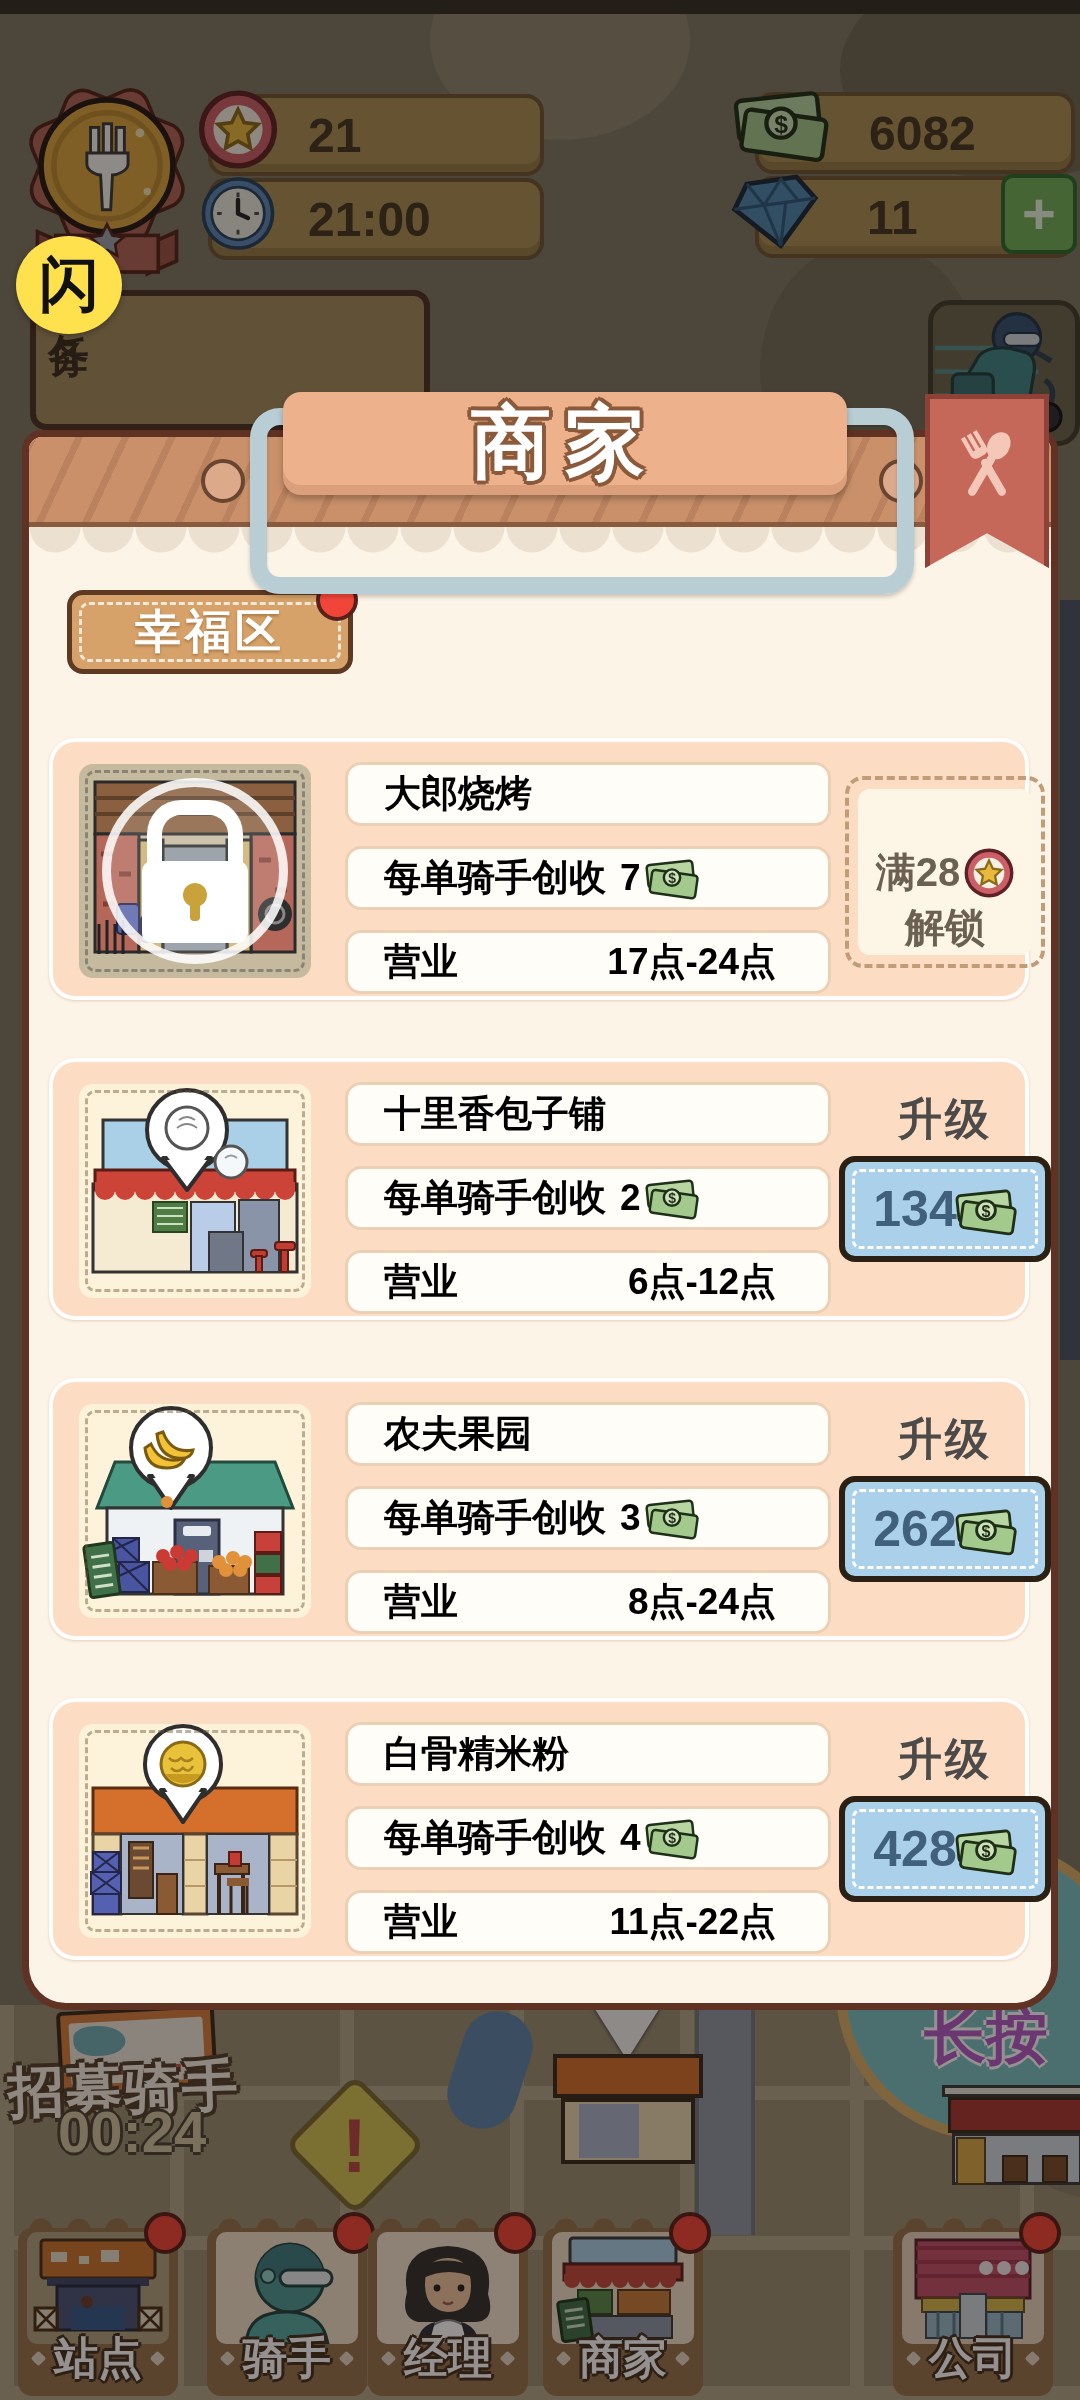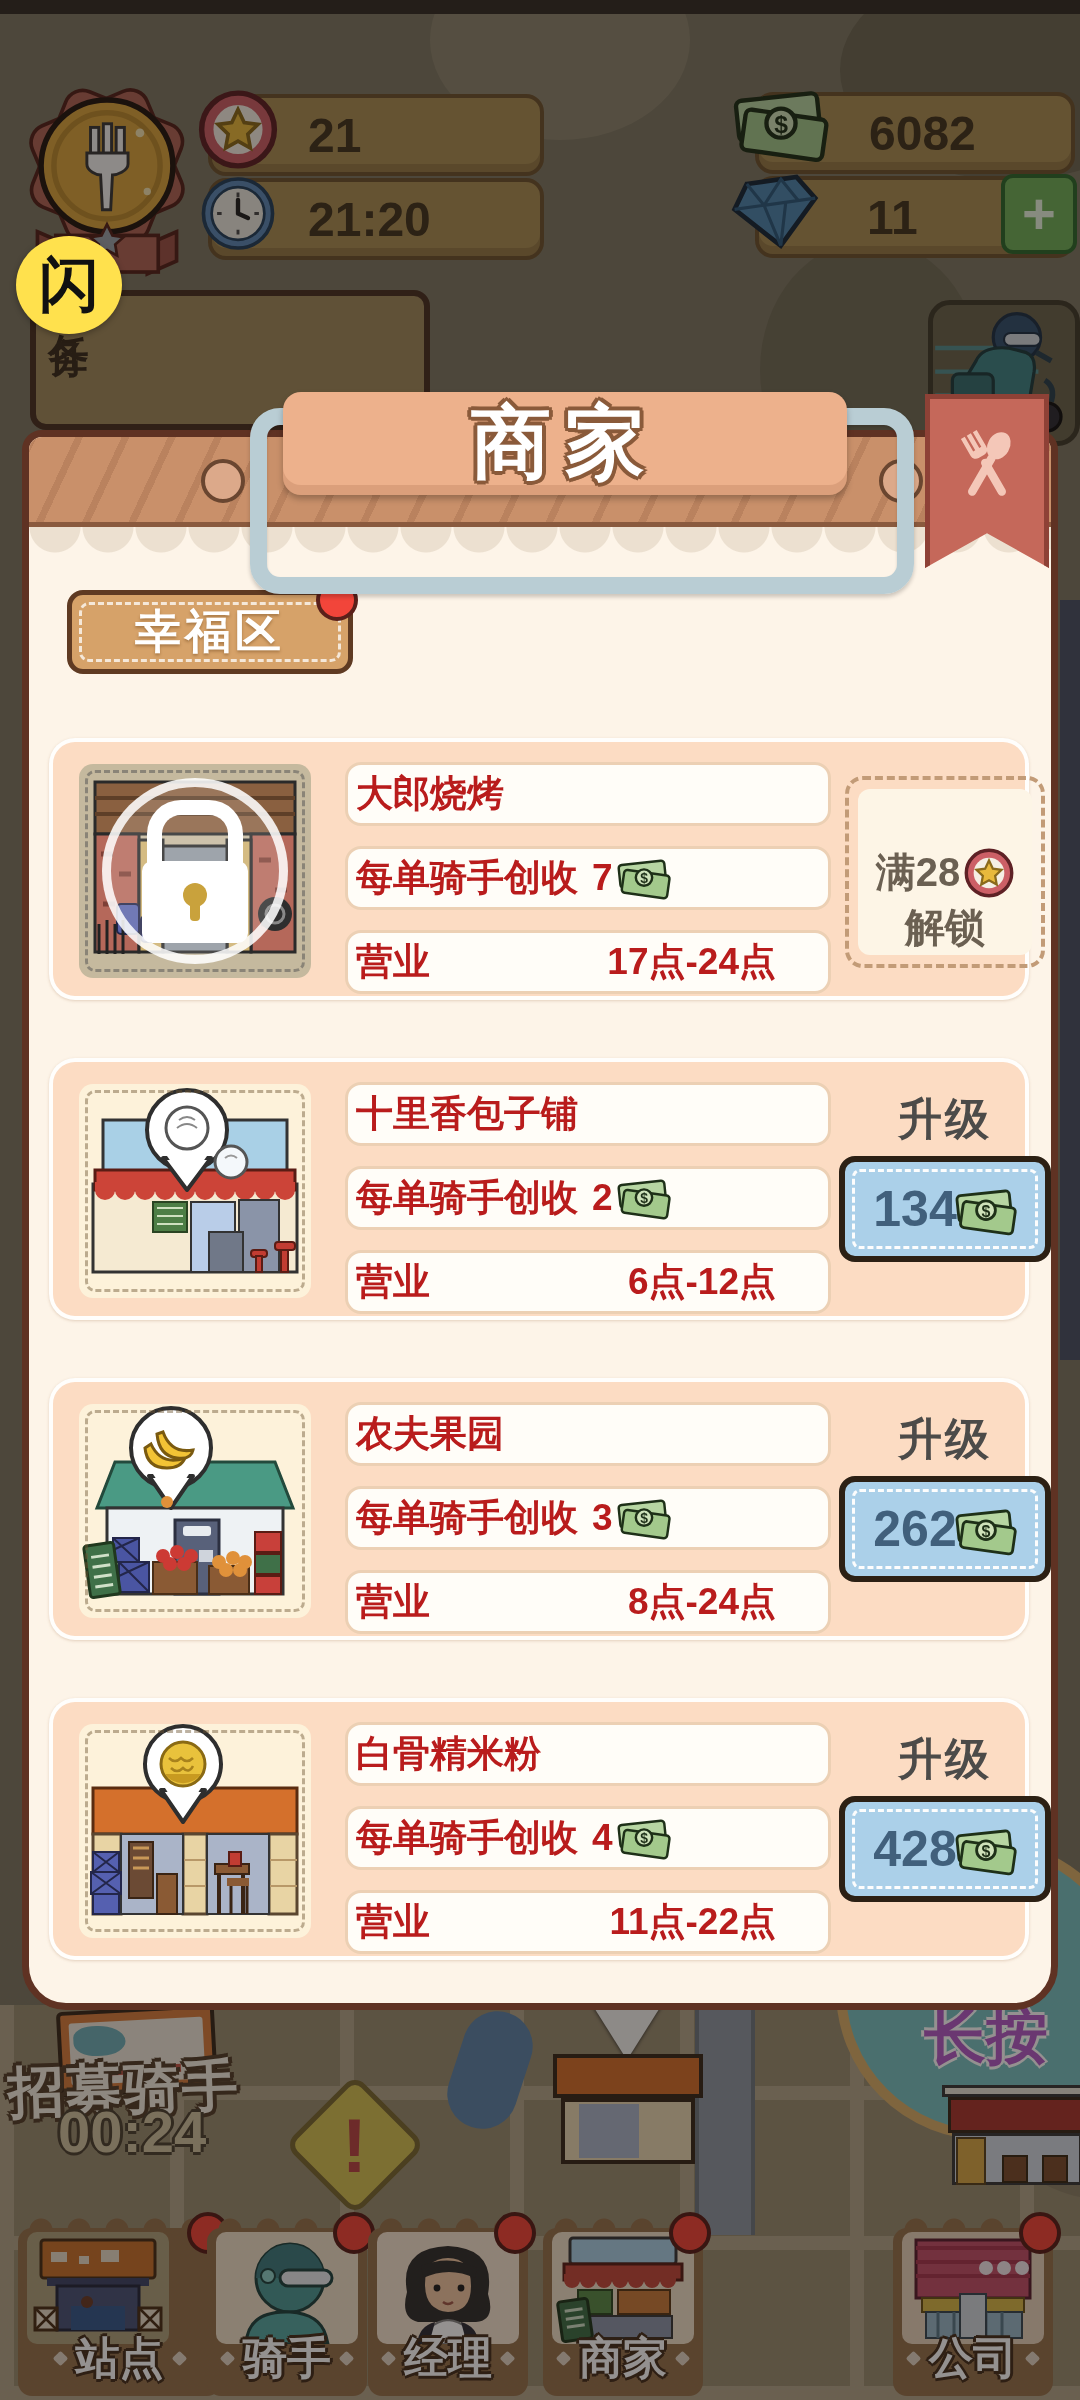--- a/index.html
+++ b/index.html
@@ -78,22 +78,22 @@
   .thumb.locked:after{border-color:rgba(80,80,80,.5);}
   .thumb svg{position:absolute;left:0;top:0;width:100%;height:100%;}
   .lockwrap{position:absolute;inset:0;display:flex;align-items:center;justify-content:center;}
   .lockring{width:168px;height:168px;border-radius:50%;border:9px solid rgba(255,255,255,.85);
     background:rgba(255,255,255,.14);display:flex;flex-direction:column;align-items:center;justify-content:center;}
   .shackle{width:66px;height:52px;border:15px solid #fff;border-bottom:none;border-radius:34px 34px 0 0;margin-bottom:-6px;}
   .lockbody{width:106px;height:82px;background:#fff;border-radius:10px;display:flex;align-items:center;justify-content:center;flex-direction:column;}
   .keyhole{width:24px;height:24px;background:#c9a23c;border-radius:50%;}
   .keystem{width:10px;height:16px;background:#c9a23c;border-radius:0 0 4px 4px;margin-top:-2px;}
   .fieldbox{position:absolute;left:292px;width:486px;height:64px;background:#fffdf8;border:3px solid #ecd0b4;
-    border-radius:16px;box-sizing:border-box;display:flex;align-items:center;padding:0 8px;
-    color:#b91c1c;font-size:37px;font-weight:600;}
+    border-radius:16px;box-sizing:border-box;display:flex;align-items:center;padding:0 36px;
+    color:#000000;font-size:37px;font-weight:600;}
   .fieldbox .num{margin-left:14px;}
   .fieldbox .bill{width:54px;height:42px;margin-left:4px;transform:translateY(2px);}
   .fieldbox.hours{justify-content:space-between;padding-right:52px;}
   .unlockbox{position:absolute;left:792px;top:34px;width:200px;height:192px;border:4px dashed #c29b77;
     border-radius:18px;box-sizing:border-box;padding:9px;}
   .unlockin{width:100%;height:100%;background:#fdf5e6;border-radius:12px;display:flex;flex-direction:column;
     align-items:center;justify-content:flex-end;color:#6b6052;font-size:40px;font-weight:bold;box-sizing:border-box;}
   .unlockin .l1{display:flex;align-items:center;}
   .uplabel{position:absolute;left:786px;top:28px;width:212px;text-align:center;color:#4c4b49;
     font-size:44px;font-weight:bold;letter-spacing:3px;}
@@ -260,21 +260,21 @@
       <span class="pill-icon">
         <svg viewBox="0 0 44 44" width="80" height="80">
           <circle cx="22" cy="22" r="19" fill="#5b88b5" stroke="#23405c" stroke-width="2"></circle>
           <circle cx="22" cy="22" r="14.5" fill="#e9e7de" stroke="#23405c" stroke-width="1.5"></circle>
           <g stroke="#4a4a4a" stroke-width="1.6">
               <path d="M22 10.5 v2.5 M22 31 v2.5 M10.5 22 h2.5 M31 22 h2.5"></path>
             </g>
           <path d="M22 22 L22 14.5 M22 22 L27.5 24.5" stroke="#222" stroke-width="2.4" stroke-linecap="round"></path>
         </svg>
       </span>
-      <span class="val">21:20</span>
+      <span class="val">21:00</span>
     </div>
 
     <div class="pill" style="left:755px;top:92px;width:312px;height:74px;">
       <span class="pill-icon" style="left:-26px;">
         <svg viewBox="0 0 66 50" width="96" height="74">
             <use href="#sym-bill"></use>
           </svg>
       </span>
       <span class="val" style="padding-left:110px;">6082</span>
     </div>
@@ -306,21 +306,21 @@
         <path d="M40 52 q6 -14 30 -12 l16 4 q10 4 8 18 l-4 24 h-56 q-8 -2 -6 -14 z" fill="#3f8486" stroke="#1e3c3e" stroke-width="3"></path>
         <rect x="18" y="64" width="38" height="28" rx="6" fill="#356e70" stroke="#1e3c3e" stroke-width="3"></rect>
         <path d="M96 44 l14 8 M104 70 q10 6 6 20" stroke="#28404e" stroke-width="5" fill="none"></path>
         <circle cx="106" cy="104" r="13" fill="#2c2c34" stroke="#111" stroke-width="3"></circle>
       </svg>
     </div>
   </div>
 
   <div id="nav">
 
-    <div class="navcard" style="left:18px;padding-left:43px;">
+    <div class="navcard" style="left:18px;">
       <div class="navimg">
         <svg viewBox="0 0 142 112">
           <rect width="142" height="112" fill="#b0a37e"></rect>
           <rect x="14" y="8" width="114" height="38" rx="3" fill="#c8742e" stroke="#4a3018" stroke-width="3"></rect>
           <path d="M24 20 h16 v10 h-16 z M52 24 h10 v8 h-10 z M74 18 h18 v12 h-18 z" fill="#e8dcc8"></path>
           <rect x="20" y="46" width="102" height="8" fill="#3e4668"></rect>
           <rect x="30" y="54" width="82" height="44" fill="#4a5478" stroke="#26283c" stroke-width="3"></rect>
           <rect x="44" y="74" width="54" height="24" fill="#35598c"></rect>
           <circle cx="60" cy="70" r="6" fill="#6a3c28"></circle>
           <path d="M8 76 h22 v22 h-22 z M112 76 h22 v22 h-22 z" fill="#e8dcc8" stroke="#4a3018" stroke-width="3"></path>

